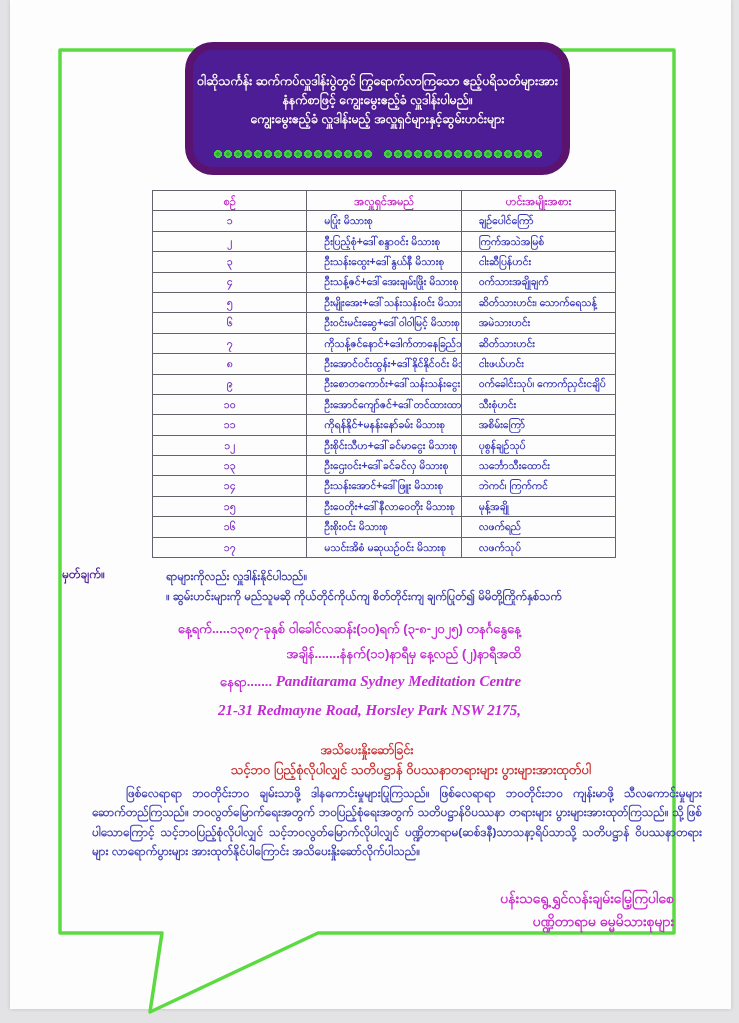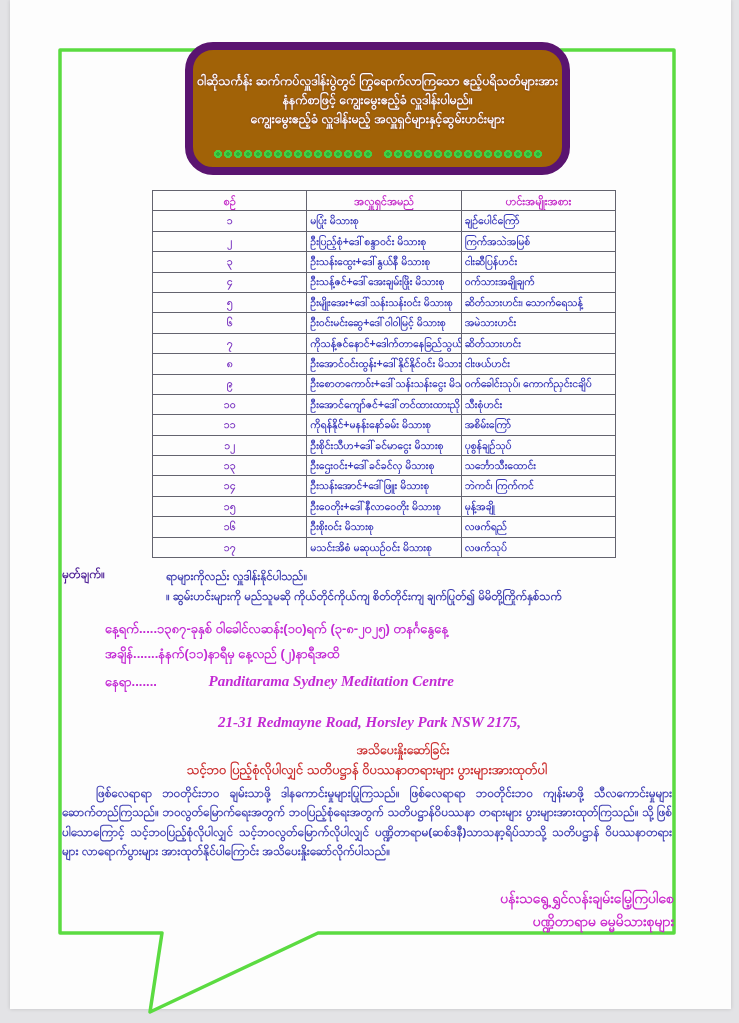--- a/index.html
+++ b/index.html
@@ -13,21 +13,21 @@
     position:absolute;left:10px;top:0;width:721px;height:1009px;
     background:#fdfdfd;
     box-shadow:0 0 4px rgba(0,0,0,.15);
   }
   .border-svg{position:absolute;left:0;top:0;pointer-events:none;}
 
   
   .header-box{
     position:absolute;left:185px;top:42px;width:385px;height:133px;
     box-sizing:border-box;
-    background:#a16207;
+    background:#4c1d95;
     border:8px solid #5a1470;
     border-radius:28px;
     display:flex;flex-direction:column;align-items:center;justify-content:center;
     padding:4px 12px 20px 12px;
     text-align:center;
   }
   .header-box .hline{
     color:#ffffff;font-weight:bold;font-size:12.5px;line-height:1.5;
     text-shadow:0 0 2px rgba(90,20,112,.6);
     white-space:nowrap;
@@ -43,46 +43,46 @@
     border-radius:2px;
   }
 
   
   table.donors{
     position:absolute;left:152px;top:190px;width:464px;
     border-collapse:collapse;table-layout:fixed;
   }
   table.donors th,table.donors td{
     border:1px solid #63636e;
-    height:19.4px;padding:0 3px;
+    height:19.4px;padding:0 17px;
     font-size:10.5px;line-height:1.1;
     overflow:hidden;white-space:nowrap;
   }
   table.donors th{color:#c42ac8;font-weight:bold;text-align:center;font-size:11px;}
   td.c-no{width:22px;text-align:center;color:#7a35c0;font-weight:bold;}
   td.c-donor{width:260px;color:#3c3cba;font-weight:bold;}
   td.c-dish{width:168px;color:#3c3cba;font-weight:bold;}
 
   
   .note{position:absolute;left:62px;top:566px;width:575px;display:flex;}
   .note .lbl{color:#4c1d95;font-weight:bold;font-size:12px;width:104px;flex:none;}
   .note .txt{color:#4040b0;font-weight:bold;font-size:11.5px;line-height:1.75;}
 
   
-  .event{position:absolute;left:105px;top:616px;color:#c32bd4;font-weight:bold;font-size:13px;line-height:1.95;}
-  .event .latin{font-family:"Liberation Serif","DejaVu Serif",serif;font-style:italic;font-size:15px;margin-left:48px;}
-  .event .indent{margin-left:113px;margin-top:12px;}
-
-  
-  .ann-title{position:absolute;left:60px;top:742px;width:614px;text-align:center;color:#cc3333;font-weight:bold;font-size:12.5px;padding-left:36px;}
-  .ann-sub{position:absolute;left:60px;top:761px;width:614px;text-align:center;color:#cc3333;font-weight:bold;font-size:13px;}
+  .event{position:absolute;left:105px;top:616px;color:#c32bd4;font-weight:bold;font-size:13px;line-height:1.95;text-align:right;}
+  .event .latin{font-family:"Liberation Serif","DejaVu Serif",serif;font-style:italic;font-size:15px;}
+  .event .indent{margin-left:113px;}
+
+  
+  .ann-title{position:absolute;left:60px;top:742px;width:614px;text-align:center;color:#cc3333;font-weight:bold;font-size:12.5px;}
+  .ann-sub{position:absolute;left:60px;top:761px;width:614px;text-align:center;color:#cc3333;font-weight:bold;font-size:13px;padding-left:44px;}
   .ann-body{
     position:absolute;left:62px;top:784px;width:610px;
     color:#4343b5;font-weight:bold;font-size:11.8px;line-height:1.65;
-    text-align:justify;text-indent:34px;
+    text-align:justify;text-indent:34px;padding-left:30px;
   }
   .signature{position:absolute;left:300px;top:887px;width:374px;text-align:right;
     color:#cb2ccd;font-weight:bold;font-size:14px;line-height:1.65;}
 </style>
 </head>
 <body>
 
 <div class="page"></div>
 
 <svg class="border-svg" width="739" height="1023" viewBox="0 0 739 1023">

